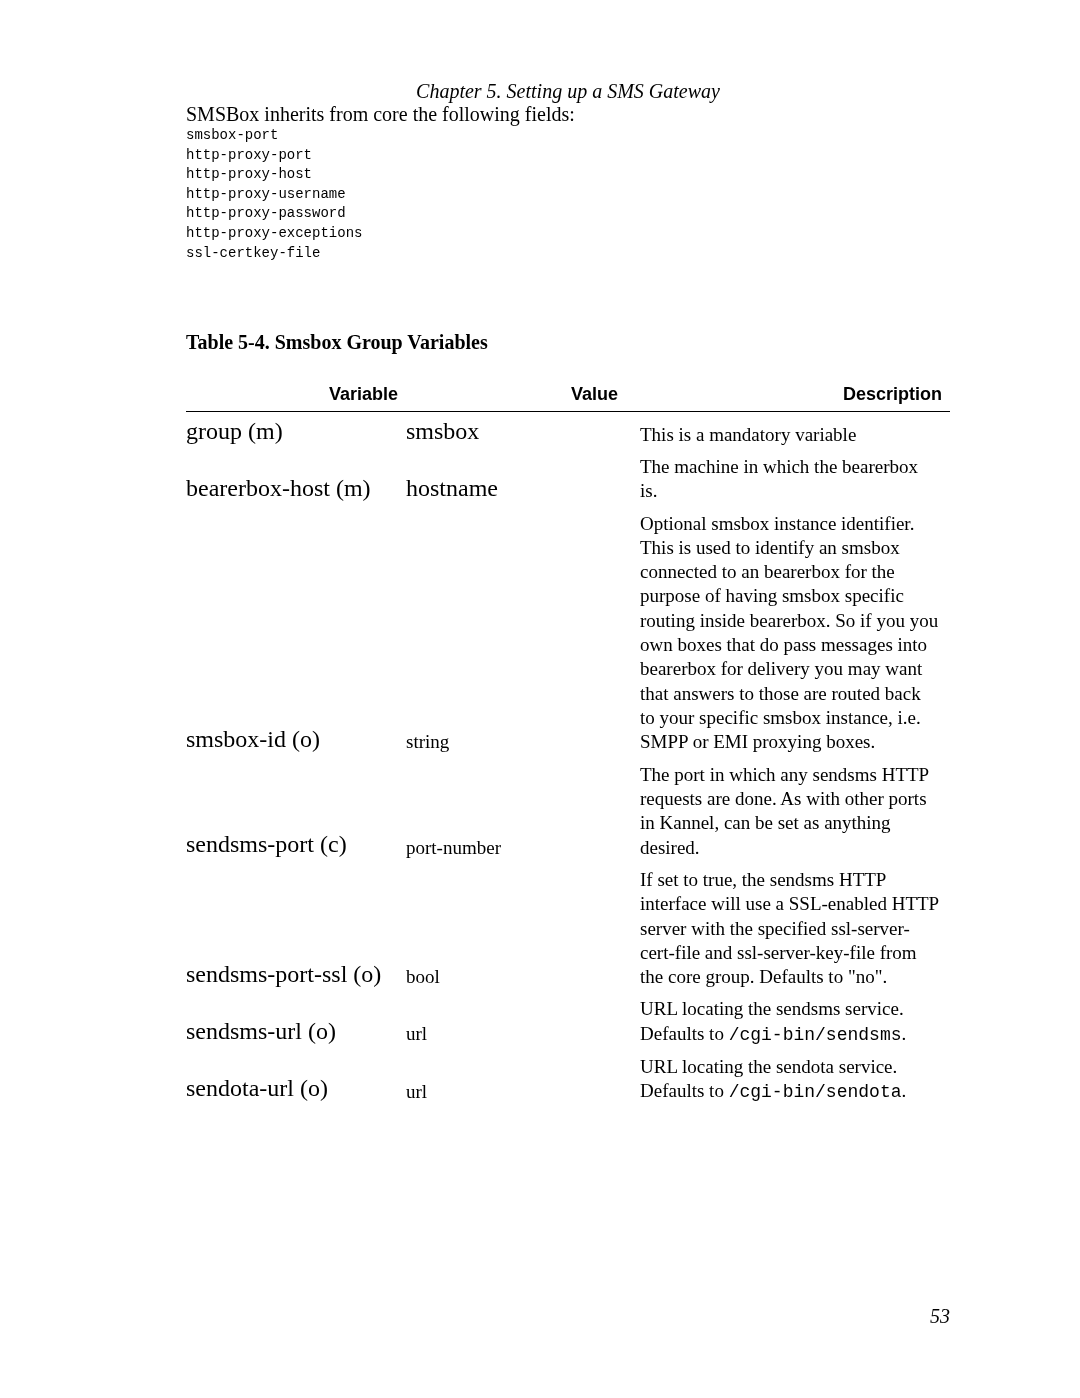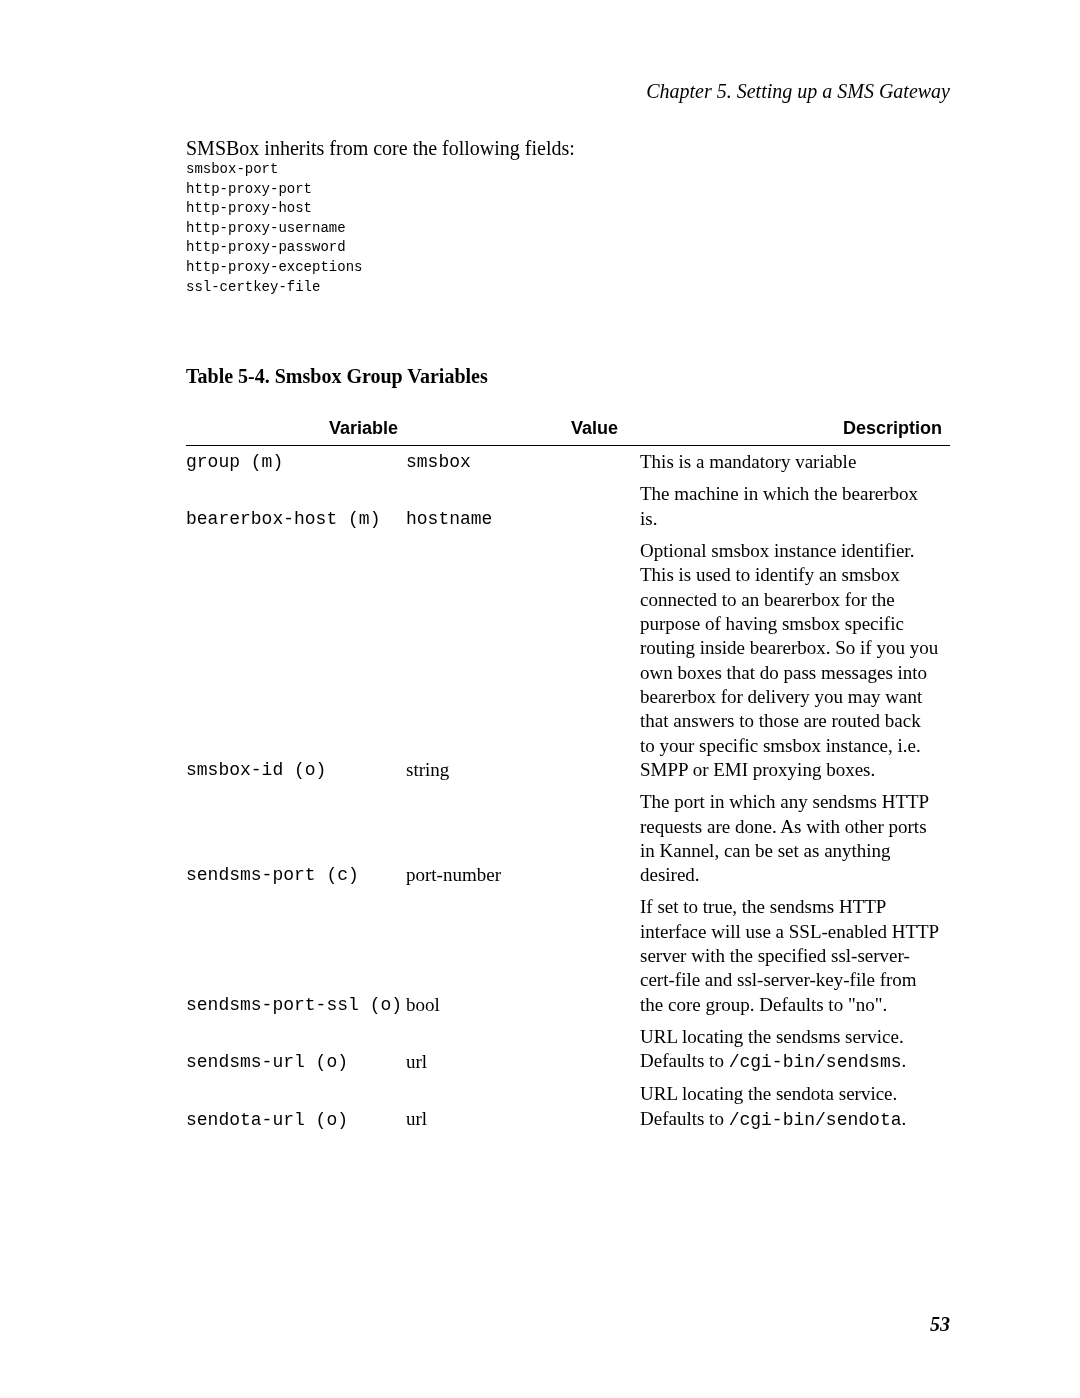--- a/index.html
+++ b/index.html
@@ -10,24 +10,23 @@
     color: #000;
   }
   .page {
     width: 1080px;
     height: 1398px;
     position: relative;
     box-sizing: border-box;
     padding: 80px 130px 60px 186px;
   }
   .running-head {
-    text-align: right;
+    text-align: center;
     font-style: italic;
     font-size: 20px;
-    margin-bottom: 34px;
   }
   .intro {
     font-size: 20px;
   }
   .codeblock {
     font-family: "Courier New", Courier, monospace;
     font-size: 14px;
     line-height: 1.4;
     white-space: pre;
     margin-bottom: 68px;
@@ -53,39 +52,38 @@
     border-bottom: 1px solid #000;
     padding: 6px 8px 6px 0;
   }
   tbody td {
     font-size: 19px;
     padding: 4px 10px 4px 0;
     vertical-align: bottom;
     line-height: 1.28;
   }
   td.mono {
-    font-family: Liberation Mono, monospace;
-    font-size: 18px;
+    font-family: Liberation Serif, serif;
+    font-size: 24px;
     white-space: nowrap;
   }
   td.desc {
     padding-left: 14px;
   }
   .desc-inner { }
   .inline-mono {
     font-family: "Courier New", Courier, monospace;
     font-size: 18px;
   }
   .pagenum {
     position: absolute;
-    bottom: 62px;
+    bottom: 70px;
     right: 130px;
     font-style: italic;
     font-size: 20px;
-    font-weight: bold;
   }
 </style>
 </head>
 <body>
 
 <div class="page">
 
   <div class="running-head">Chapter 5. Setting up a SMS Gateway</div>
 
   <div class="intro">SMSBox inherits from core the following fields:</div>

